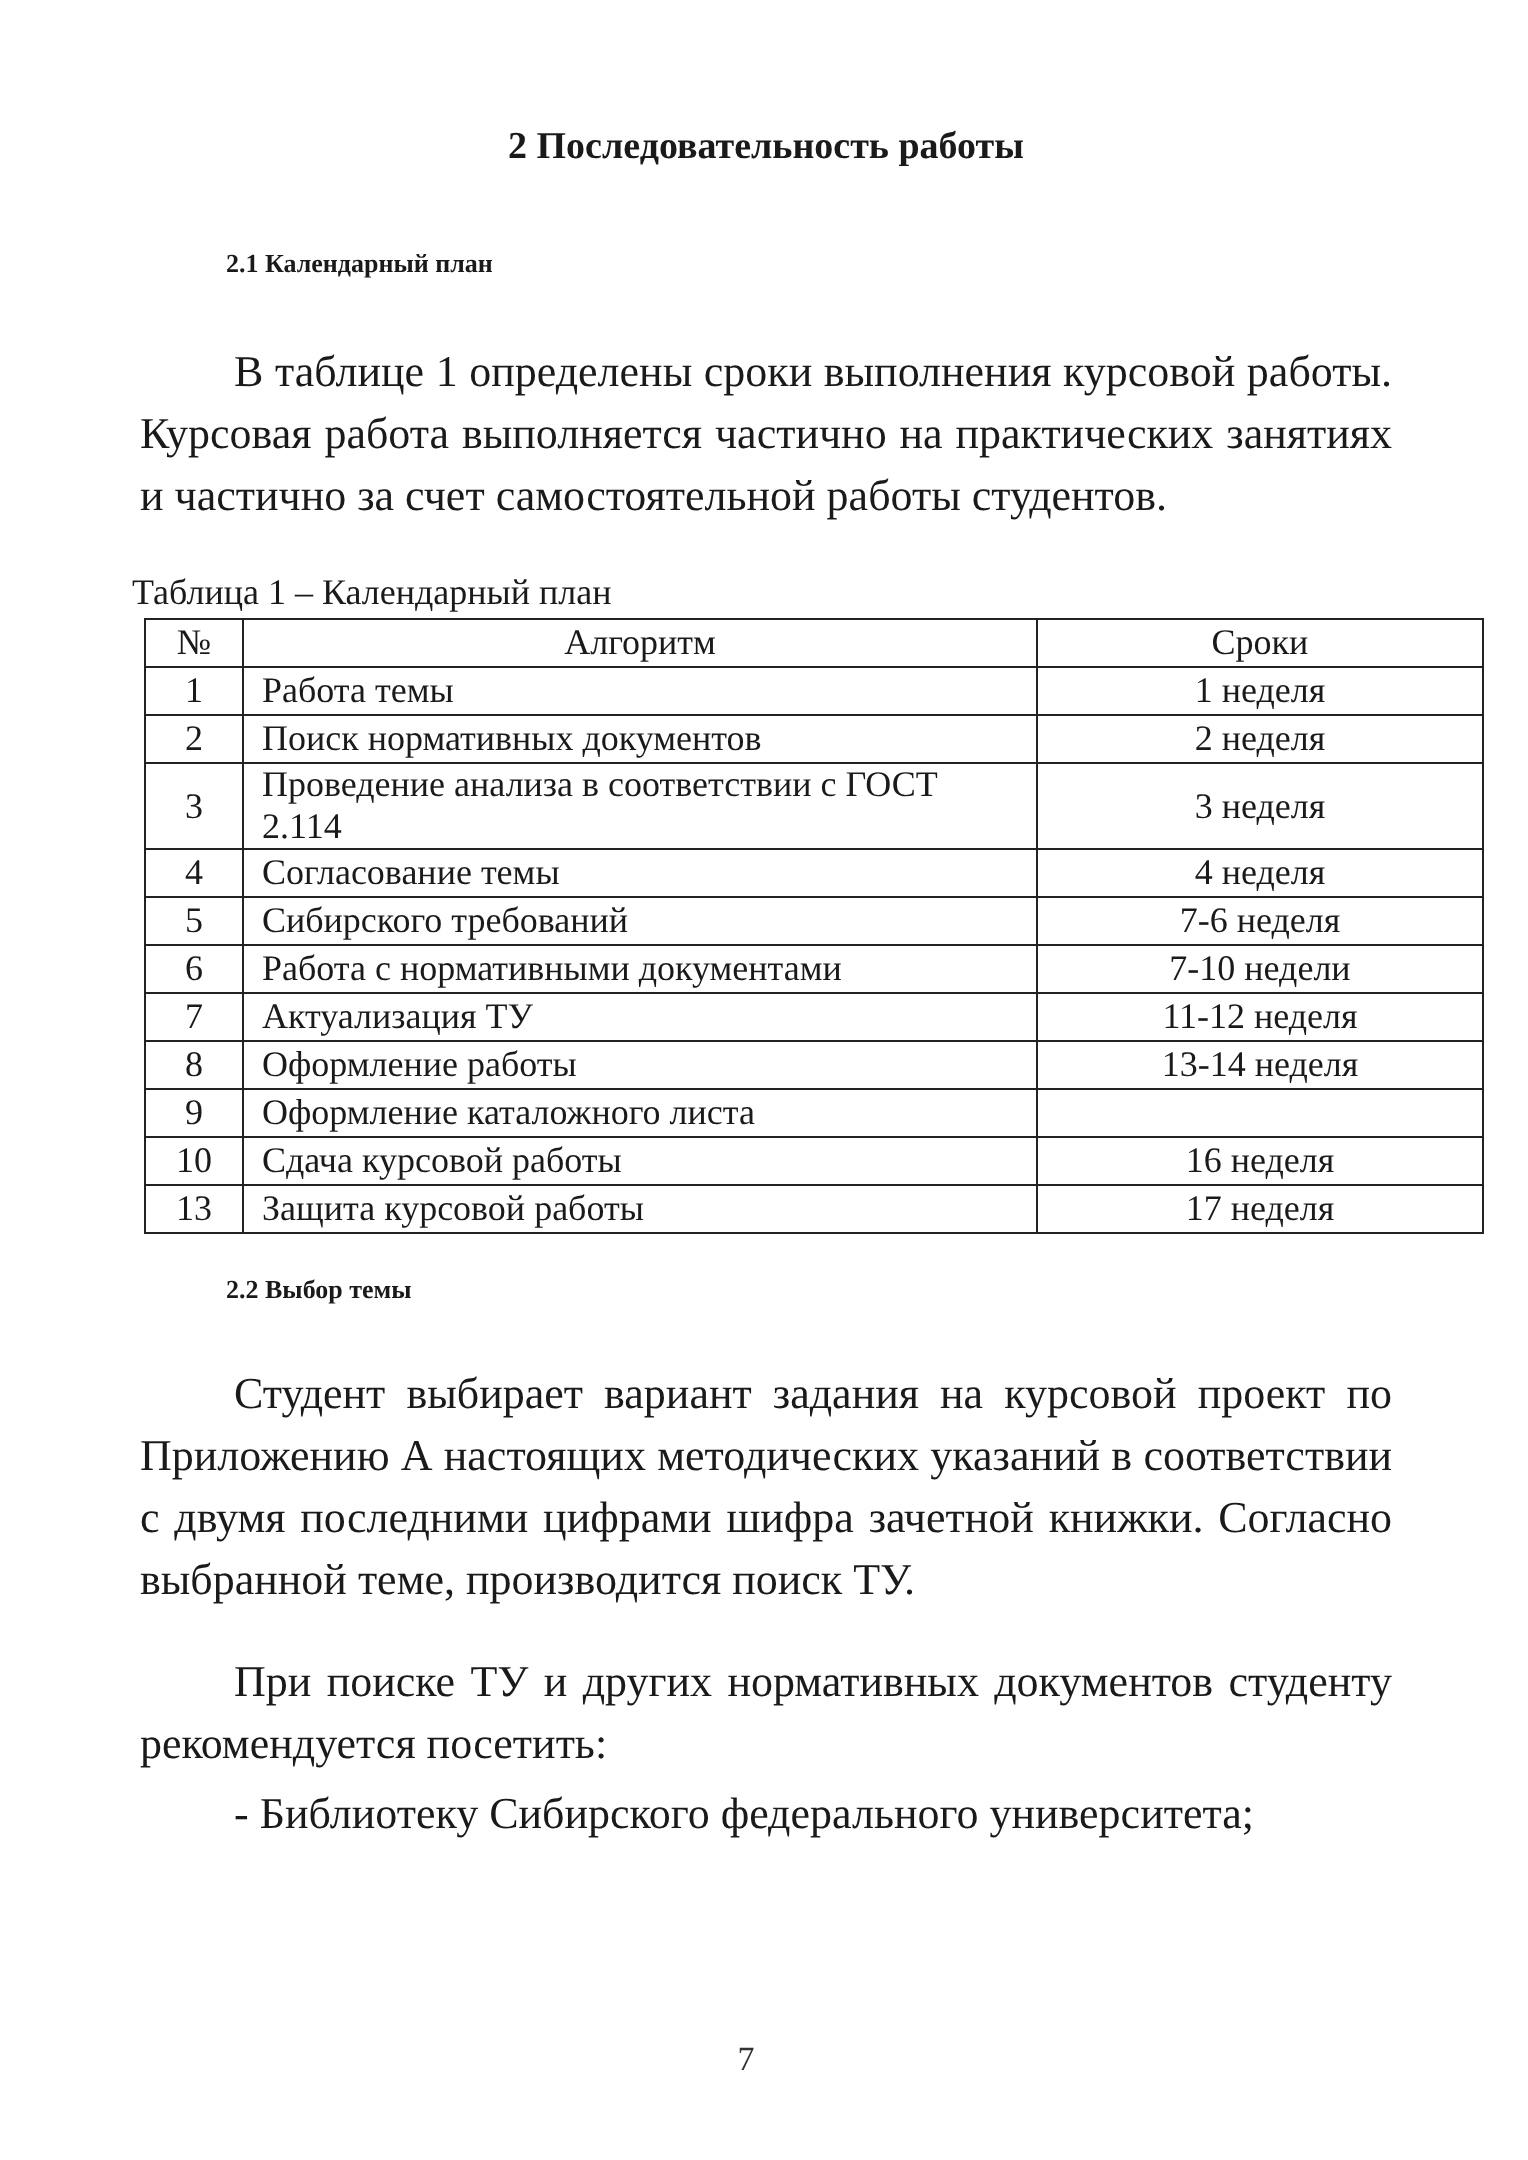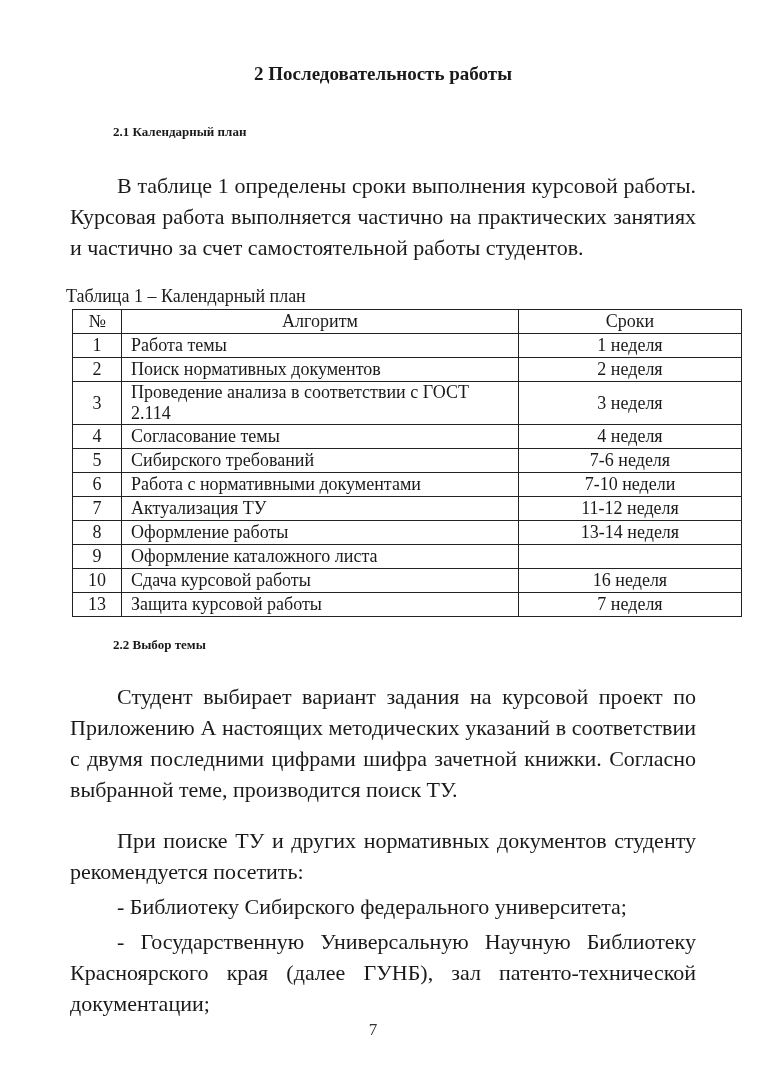--- a/index.html
+++ b/index.html
@@ -149,28 +149,27 @@
           <td class="cell-term"></td>
         </tr>
         <tr>
           <td class="cell-num">10</td>
           <td class="cell-alg">Сдача курсовой работы</td>
           <td class="cell-term">16 неделя</td>
         </tr>
         <tr>
           <td class="cell-num">13</td>
           <td class="cell-alg">Защита курсовой работы</td>
-          <td class="cell-term">7 неделя</td>
+          <td class="cell-term">17 неделя</td>
         </tr>
       </tbody>
     </table>
 
     <h2 class="heading heading-2-2">2.2 Выбор темы</h2>
     <p class="para para-2-2">Студент выбирает вариант задания на курсовой проект по Приложению А настоящих методических указаний в соответствии с двумя последними цифрами шифра зачетной книжки. Согласно выбранной теме, производится поиск ТУ.</p>
 
     <p class="para para-2-3">При поиске ТУ и других нормативных документов студенту рекомен­дуется посетить:</p>
     <p class="para list-item">- Библиотеку Сибирского федерального университета;</p>
-    <p class="para list-item">- Государственную Универсальную Научную Библиотеку Краснояр­ского края (далее ГУНБ), зал патенто-технической документации;</p>
 
   </div>
 
   <div class="page-number">7</div>
 </div>
 
 </body></html>

